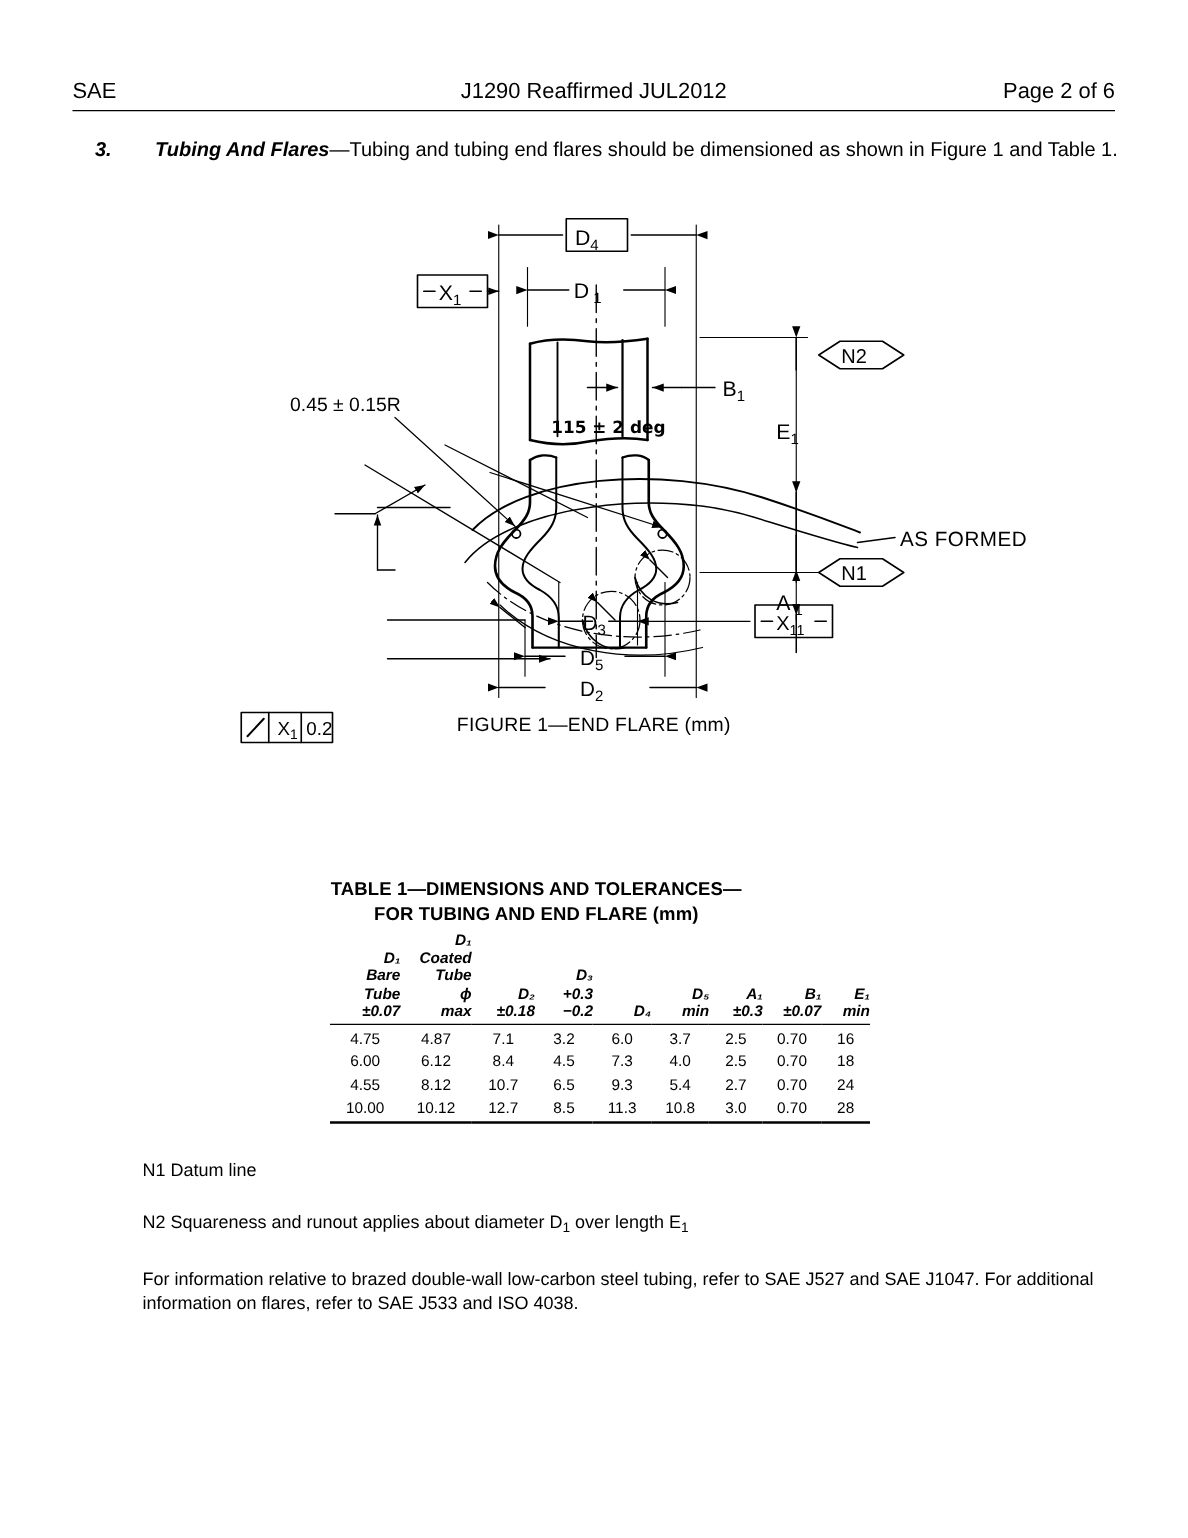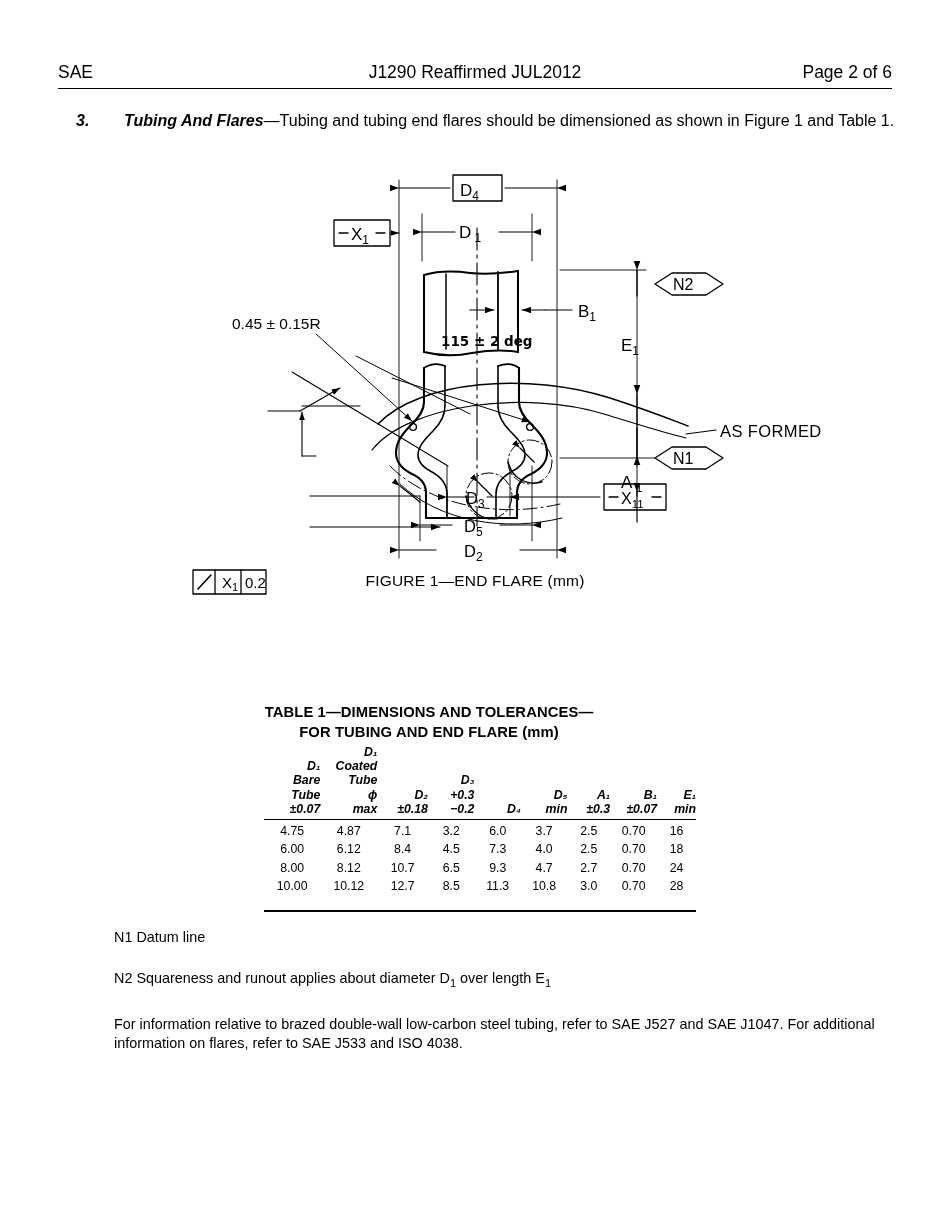--- a/index.html
+++ b/index.html
@@ -117,21 +117,21 @@
     border-top: 1.2px solid #000;
     padding-top: 4px;
   }
   table.dims tbody td {
     text-align: center;
     padding: 2.2px 0;
     font-weight: normal;
   }
   table.dims tbody tr:last-child td {
     border-bottom: 2.2px solid #000;
-    padding-bottom: 17px;
+    padding-bottom: 4px;
   }
   .col-d1b { width: 58px; }
   .col-d1c { width: 58px; }
   .col-d2  { width: 52px; }
   .col-d3  { width: 48px; }
   .col-d4  { width: 48px; }
   .col-d5  { width: 48px; }
   .col-a1  { width: 44px; }
   .col-b1  { width: 48px; }
   .col-e1  { width: 40px; }
@@ -429,26 +429,26 @@
         <td class="col-d1c">6.12</td>
         <td class="col-d2">8.4</td>
         <td class="col-d3">4.5</td>
         <td class="col-d4">7.3</td>
         <td class="col-d5">4.0</td>
         <td class="col-a1">2.5</td>
         <td class="col-b1">0.70</td>
         <td class="col-e1">18</td>
       </tr>
       <tr>
-        <td class="col-d1b">8.00</td>
+        <td class="col-d1b">4.55</td>
         <td class="col-d1c">8.12</td>
         <td class="col-d2">10.7</td>
         <td class="col-d3">6.5</td>
         <td class="col-d4">9.3</td>
-        <td class="col-d5">4.7</td>
+        <td class="col-d5">5.4</td>
         <td class="col-a1">2.7</td>
         <td class="col-b1">0.70</td>
         <td class="col-e1">24</td>
       </tr>
       <tr>
         <td class="col-d1b">10.00</td>
         <td class="col-d1c">10.12</td>
         <td class="col-d2">12.7</td>
         <td class="col-d3">8.5</td>
         <td class="col-d4">11.3</td>

